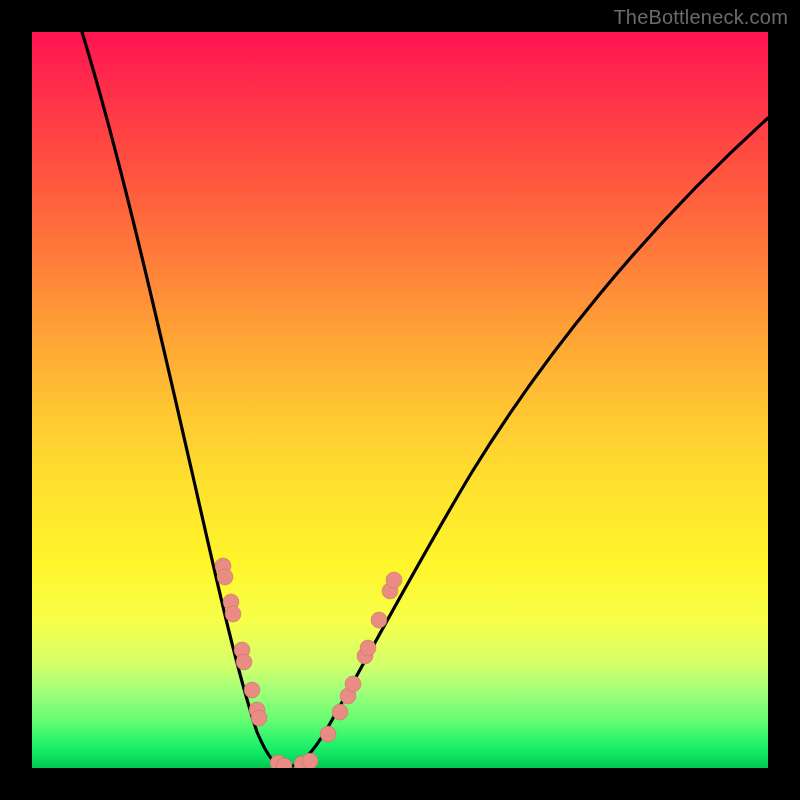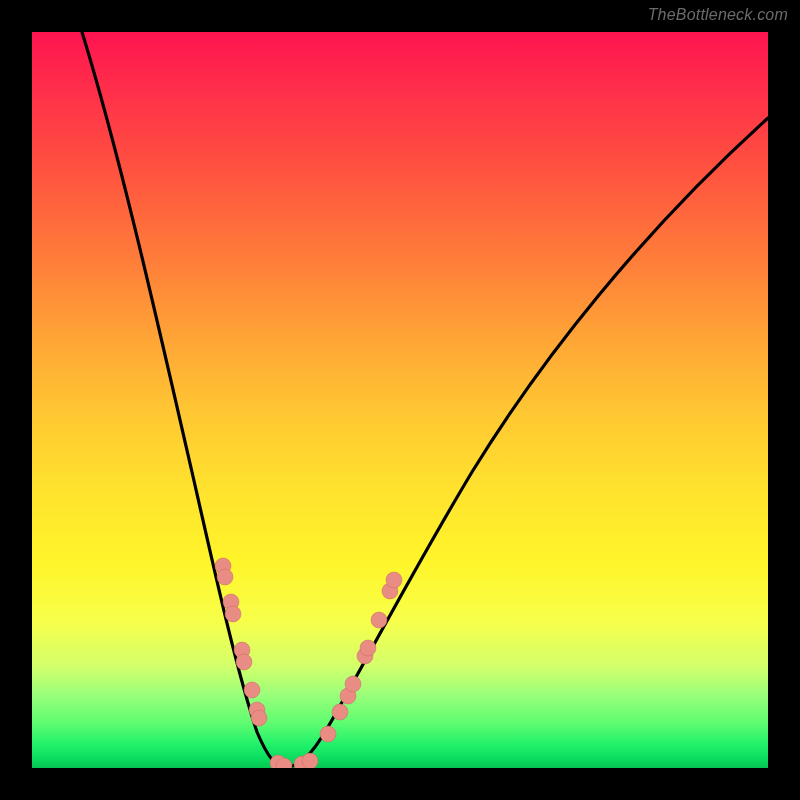--- a/index.html
+++ b/index.html
@@ -41,25 +41,24 @@
       #5cfc70 94%,
       #1ef06a 97%,
       #08d85c 99%,
       #06c452 100%);
   }
   .watermark {
     position: absolute;
     top: 6px;
     right: 12px;
     color: #6b6b6b;
-    font-size: 16px;
+    font-size: 20px;
     font-weight: 500;
     letter-spacing: 0.2px;
     user-select: none;
-    font-style: italic;
   }
   svg.curve {
     position: absolute;
     left: 0;
     top: 0;
     width: 736px;
     height: 736px;
   }
   .dot {
     fill: #e98c84;

